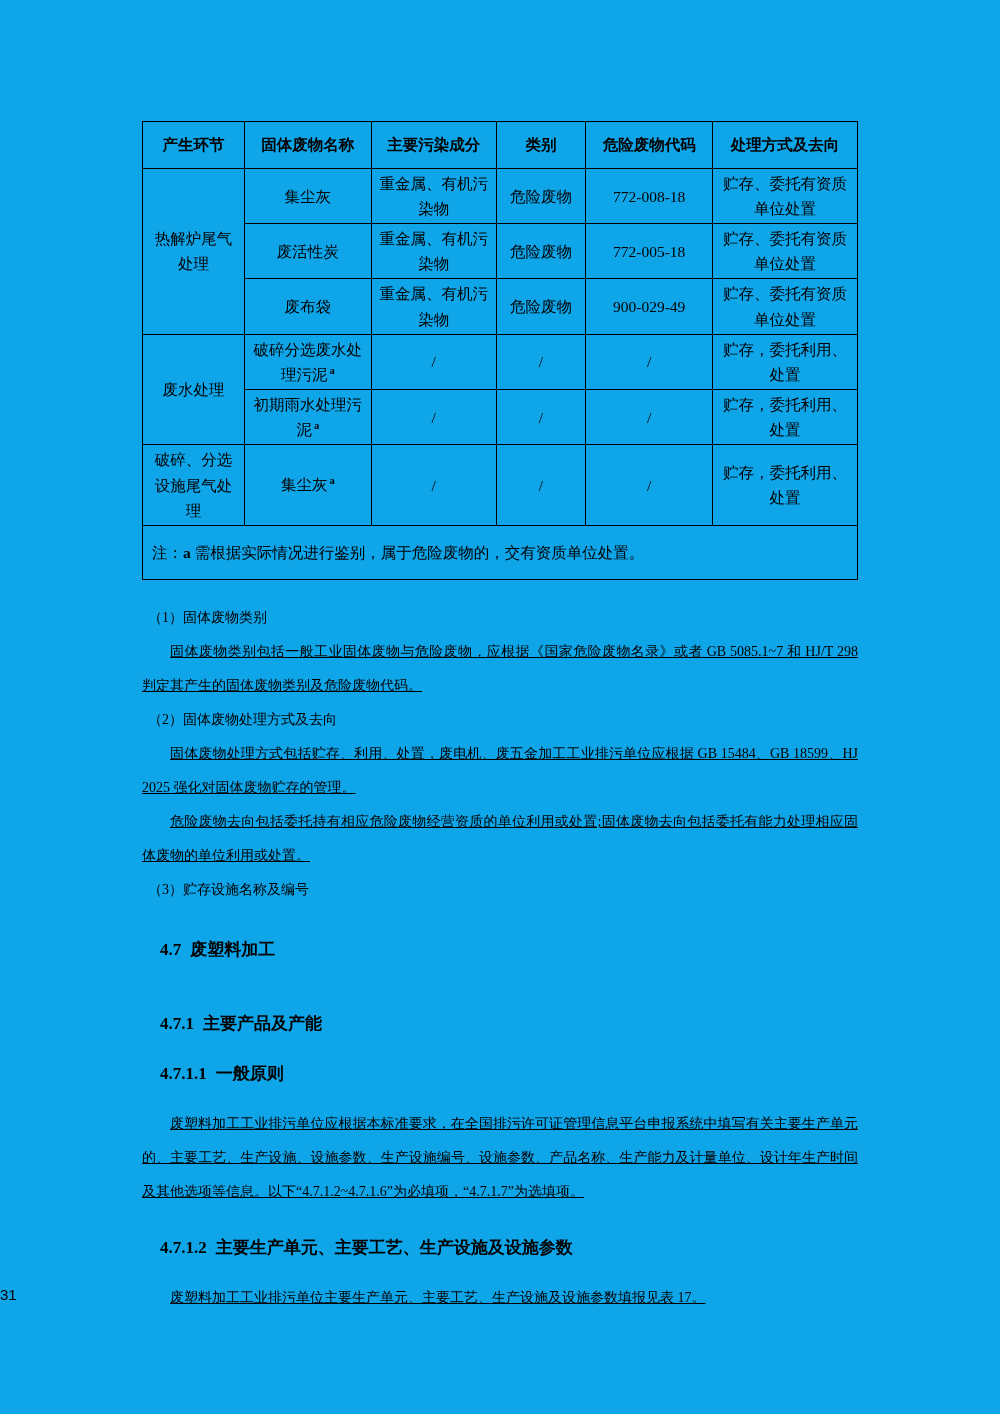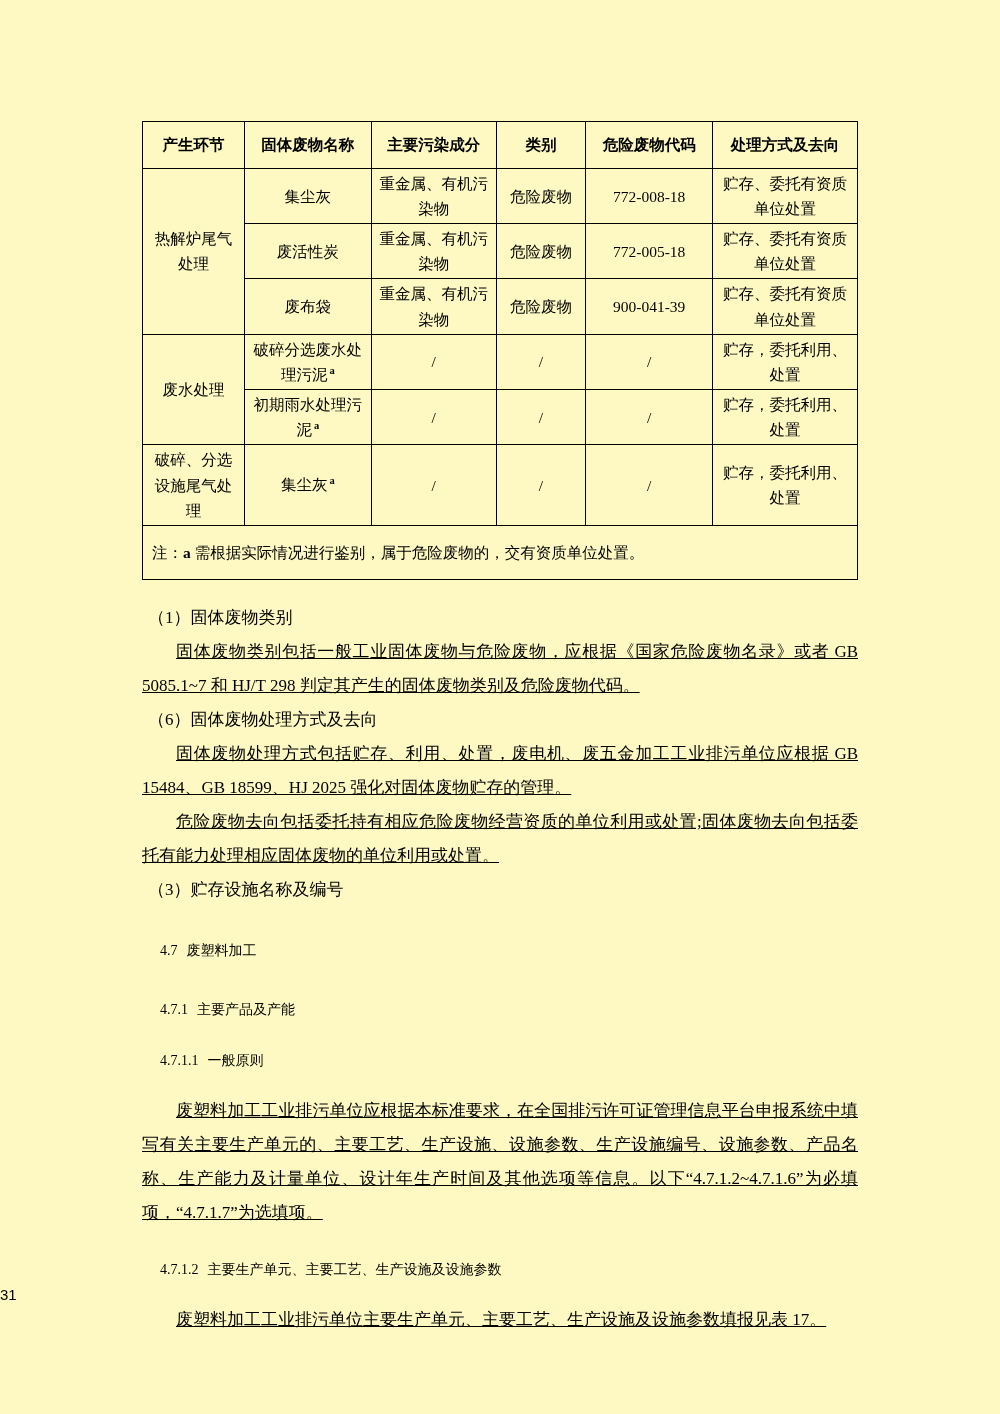--- a/index.html
+++ b/index.html
@@ -1,20 +1,20 @@
 <!DOCTYPE html>
 <html><head>
 <meta charset="utf-8">
 <style>
   html, body { margin:0; padding:0; }
   .page {
     position: relative;
     width: 1000px;
     height: 1414px;
-    background: #fef9c3;
+    background: #0ea5e9;
     color: #000;
     font-family: "Liberation Serif", "DejaVu Serif", serif;
     overflow: hidden;
   }
   .content {
     position: absolute;
     left: 142px;
     top: 121px;
     width: 716px;
   }
@@ -49,42 +49,42 @@
   .waste-table sup {
     font-size: 10.5px;
     font-weight: bold;
     margin-left: 2px;
   }
   .note-marker { font-weight: bold; }
 
   
   .body-text {
     margin-top: 21px;
-    font-size: 17px;
+    font-size: 14px;
     line-height: 34px;
     text-align: justify;
   }
   .item-heading { margin: 0; padding-left: 6px; }
   .para { margin: 0; text-indent: 2em; text-decoration: underline; }
 
   
   .sec {
-    font-size: 14px;
-    font-weight: normal;
+    font-size: 17px;
+    font-weight: bold;
     margin: 0;
     padding-left: 18px;
     font-family: "Liberation Sans", "DejaVu Sans", sans-serif;
     line-height: 26px;
   }
   .sec .h-num {
     font-family: "Liberation Serif", "DejaVu Serif", serif;
     margin-right: 9px;
   }
   .h47   { margin-top: 30px; }
-  .h471  { margin-top: 32px; }
+  .h471  { margin-top: 48px; }
   .h4711 { margin-top: 24px; }
   .h4712 { margin-top: 26px; }
   .sec-para { margin-top: 20px; }
 
   
   .page-number {
     position: absolute;
     top: 1286px;
     left: 0;
     width: 100%;
@@ -131,21 +131,21 @@
             <td>废活性炭</td>
             <td>重金属、有机污染物</td>
             <td>危险废物</td>
             <td>772-005-18</td>
             <td>贮存、委托有资质单位处置</td>
           </tr>
           <tr>
             <td>废布袋</td>
             <td>重金属、有机污染物</td>
             <td>危险废物</td>
-            <td>900-041-39</td>
+            <td>900-029-49</td>
             <td>贮存、委托有资质单位处置</td>
           </tr>
           <tr>
             <td rowspan="2">废水处理</td>
             <td>破碎分选废水处理污泥<sup>a</sup></td>
             <td>/</td>
             <td>/</td>
             <td>/</td>
             <td>贮存，委托利用、处置</td>
           </tr>
@@ -168,21 +168,21 @@
       <tfoot>
         <tr>
           <td class="note-cell" colspan="6"><span>注：</span><span class="note-marker">a</span><span> 需根据实际情况进行鉴别，属于危险废物的，交有资质单位处置。</span></td>
         </tr>
       </tfoot>
     </table>
 
     <div class="body-text">
       <p class="item-heading">（1）固体废物类别</p>
       <p class="para">固体废物类别包括一般工业固体废物与危险废物，应根据《国家危险废物名录》或者 GB 5085.1~7 和 HJ/T 298 判定其产生的固体废物类别及危险废物代码。</p>
-      <p class="item-heading">（6）固体废物处理方式及去向</p>
+      <p class="item-heading">（2）固体废物处理方式及去向</p>
       <p class="para">固体废物处理方式包括贮存、利用、处置，废电机、废五金加工工业排污单位应根据 GB 15484、GB 18599、HJ 2025 强化对固体废物贮存的管理。</p>
       <p class="para">危险废物去向包括委托持有相应危险废物经营资质的单位利用或处置;固体废物去向包括委托有能力处理相应固体废物的单位利用或处置。</p>
       <p class="item-heading">（3）贮存设施名称及编号</p>
     </div>
 
     <h2 class="sec h47"><span class="h-num">4.7</span><span class="h-title">废塑料加工</span></h2>
 
     <h3 class="sec h471"><span class="h-num">4.7.1</span><span class="h-title">主要产品及产能</span></h3>
 
     <h4 class="sec h4711"><span class="h-num">4.7.1.1</span><span class="h-title">一般原则</span></h4>

